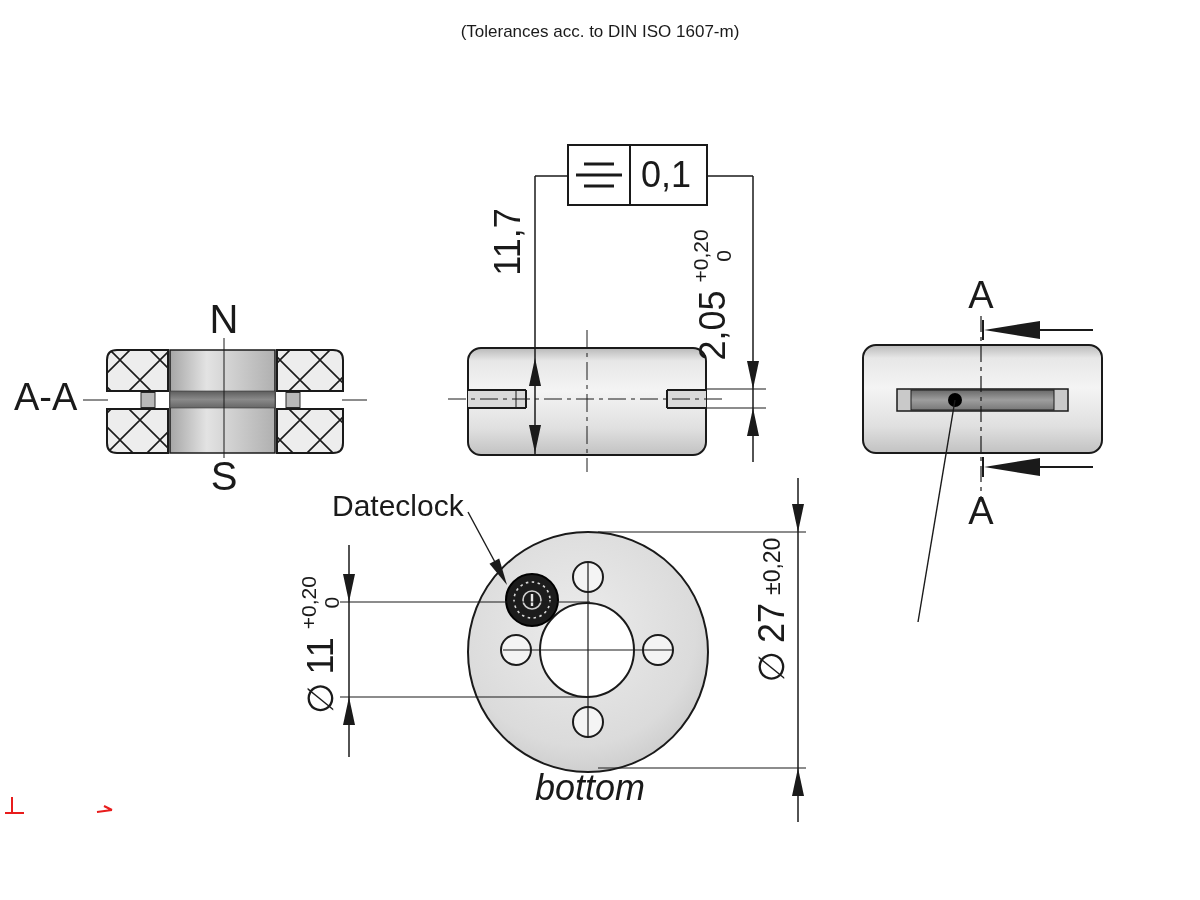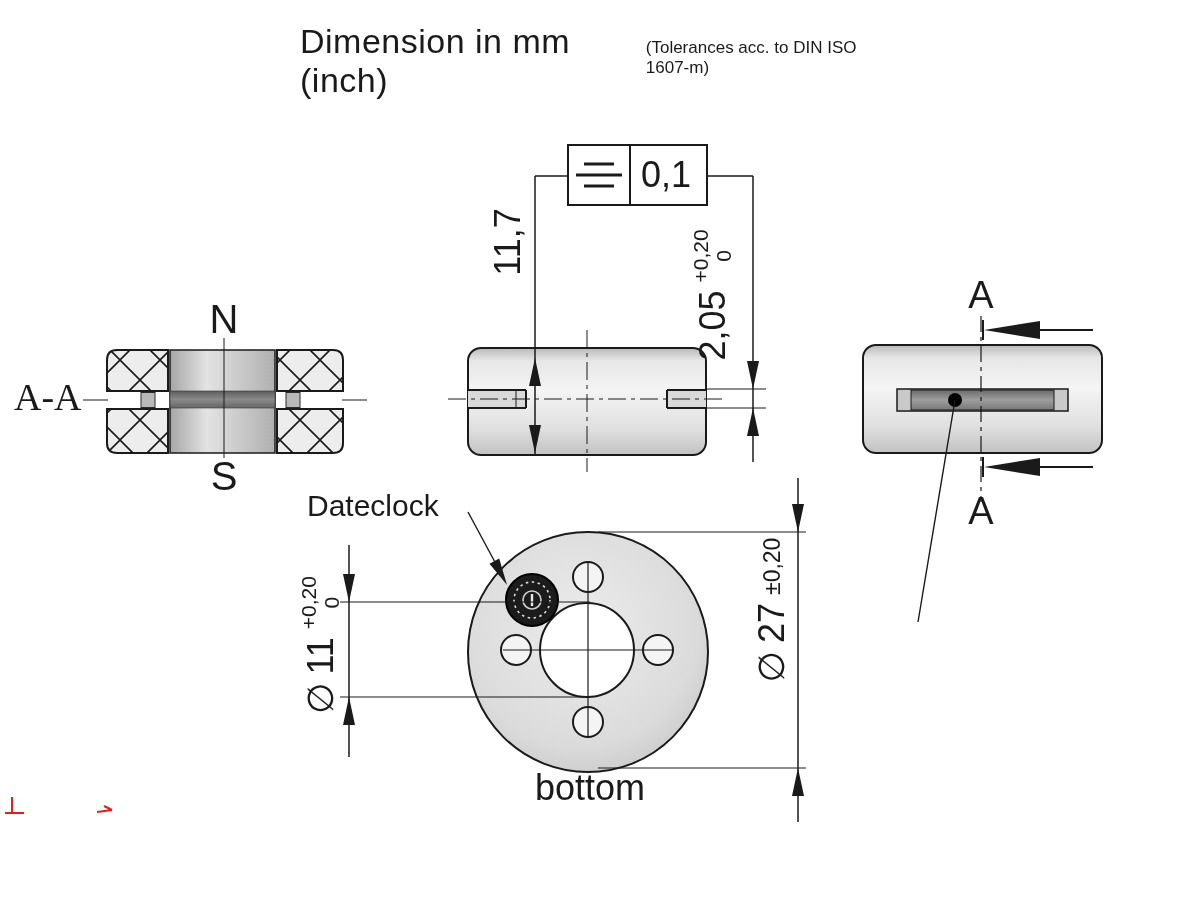--- a/index.html
+++ b/index.html
@@ -179,55 +179,54 @@
       </g>
     </g>
 
     <g stroke="#e81c1c" stroke-width="2" fill="none">
       <path d="M12,797 V813 M5,813 H24"></path>
       <path d="M97,812 L112,810 M104,806 L112,810"></path>
     </g>
   </svg>
 
   <div class="title-wrap">
-    <span class="title-main">Dimension in mm (inch)</span>
     <span class="title-note">(Tolerances acc. to DIN ISO 1607-m)</span>
   </div>
 
-  <div class="label big" style="left:14px; top:378px;font-family:Liberation Serif, serif;">A-A</div>
+  <div class="label big" style="left:14px; top:378px;">A-A</div>
   <div class="label pole ctr" style="left:224px; top:299px;">N</div>
   <div class="label pole ctr" style="left:224px; top:456px;">S</div>
 
   <div class="fcf-value">0,1</div>
 
   <div class="label rot dim-main" style="left:508px; top:242px;">11,7</div>
 
   <div class="dim rot" style="left:713px; top:295px;">
     <span class="dim-main">2,05</span>
     <span class="tol-stack">
       <span>+0,20</span>
       <span>0</span>
     </span>
   </div>
 
   <div class="label big ctr" style="left:981px; top:276px;">A</div>
   <div class="label big ctr" style="left:981px; top:492px;">A</div>
 
-  <div class="label small-cap" style="left:307px; top:491px;">Dateclock</div>
+  <div class="label small-cap" style="left:332px; top:491px;">Dateclock</div>
 
   <div class="dim rot" style="left:321px; top:645px;">
     <span class="dim-main">∅</span>
     <span class="dim-main">11</span>
     <span class="tol-stack">
       <span>+0,20</span>
       <span>0</span>
     </span>
   </div>
 
   <div class="dim rot" style="left:772px; top:610px;">
     <span class="dim-main">∅</span>
     <span class="dim-main">27</span>
     <span class="tol-single">±0,20</span>
   </div>
 
-  <div class="label view-label ctr" style="left:590px; top:770px;">bottom</div>
+  <div class="label view-label ctr" style="left:590px; top:770px;font-style:italic;">bottom</div>
 
 </div>
 
 </body></html>

